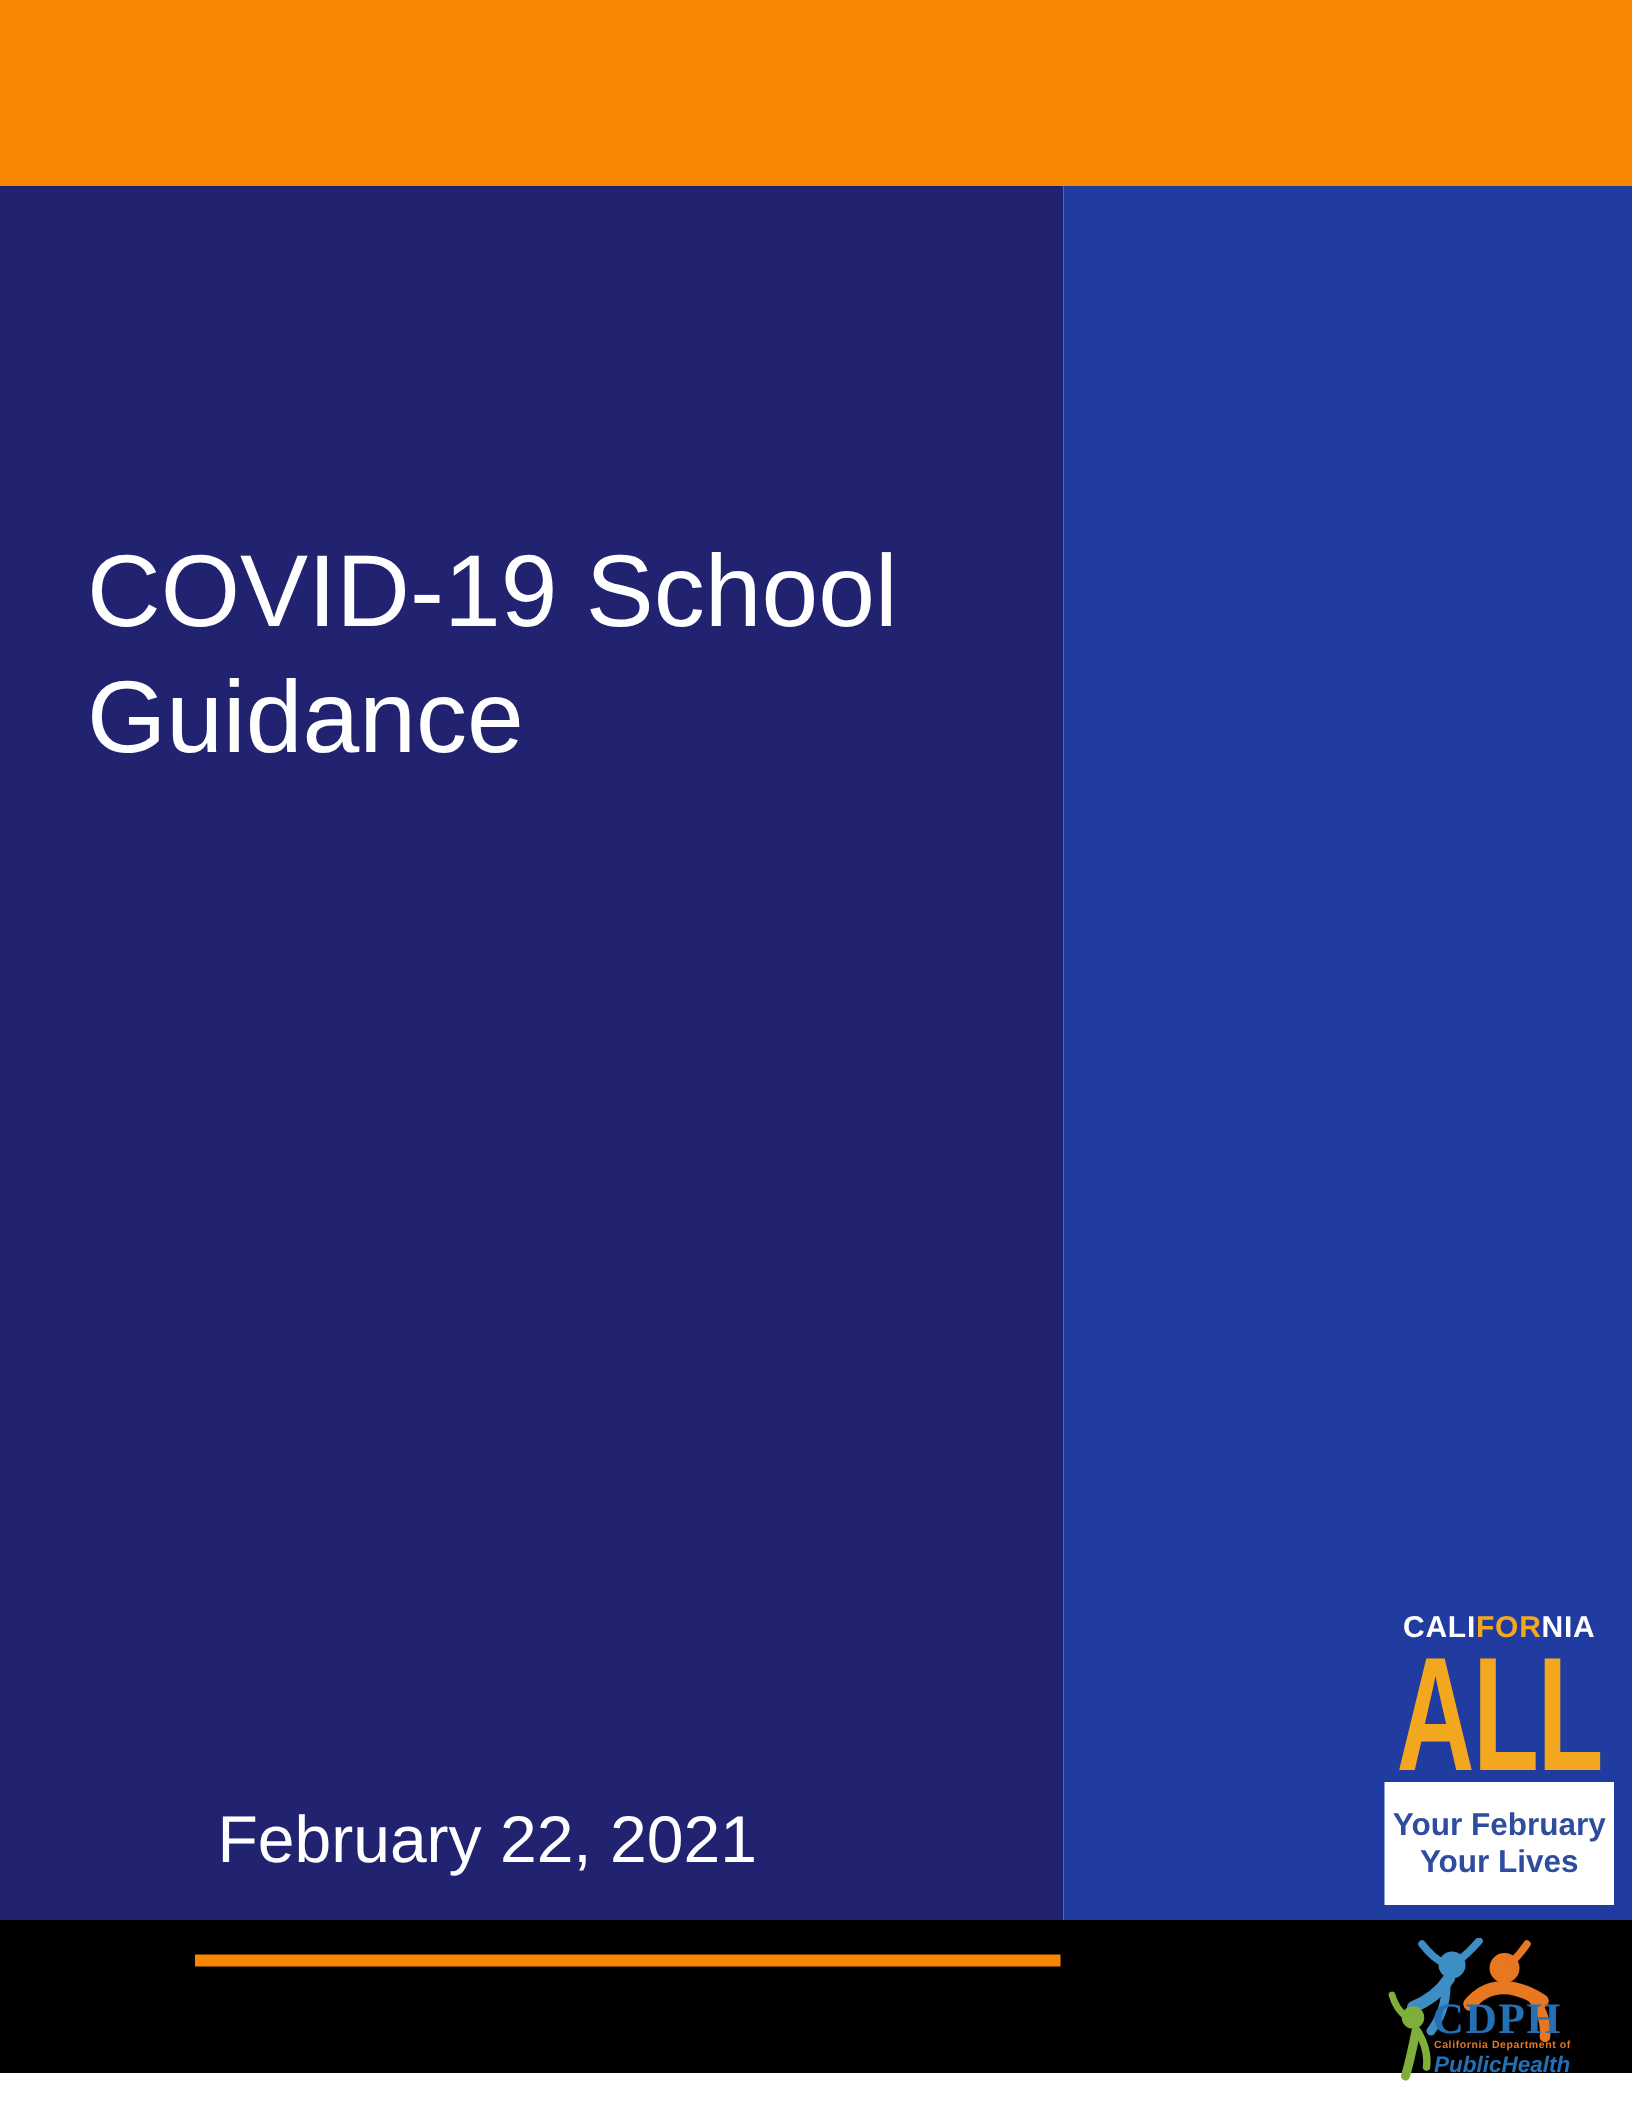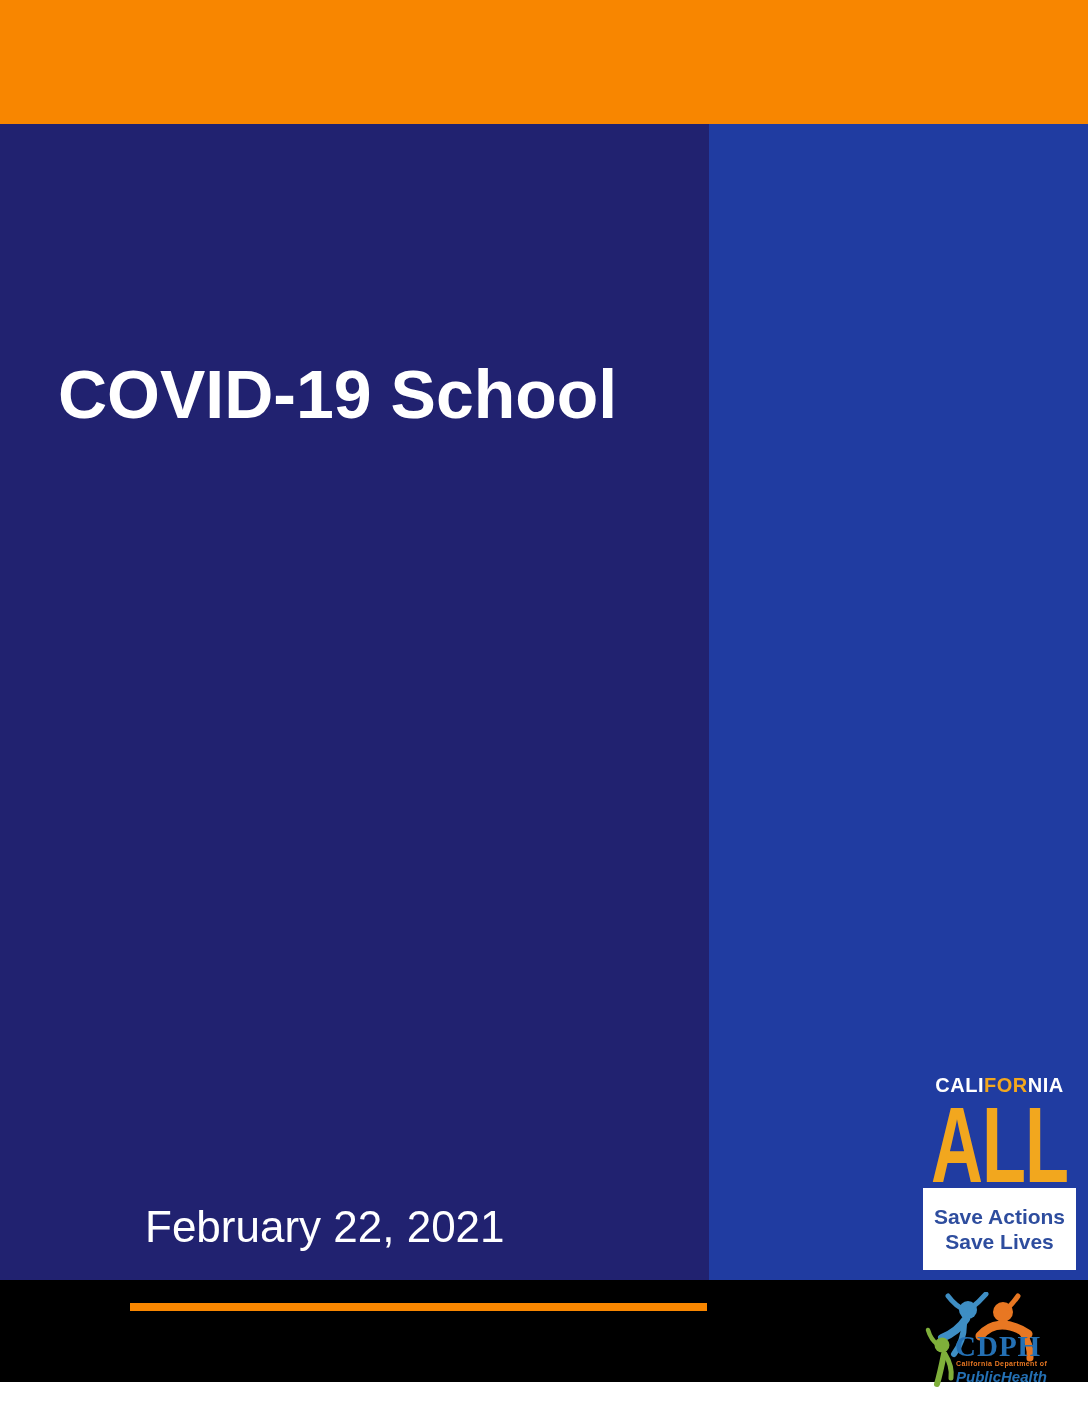--- a/index.html
+++ b/index.html
@@ -8,21 +8,21 @@
 
   .abs { position: absolute; }
 
   .top-bar   { left: 0; top: 0; width: 1088px; height: 124px; background: #F88600; }
   .navy-panel{ left: 0; top: 124px; width: 709px; height: 1156px; background: #212270; }
   .blue-panel{ left: 709px; top: 124px; width: 379px; height: 1156px; background: #203CA1; }
   .black-strip{ left: 0; top: 1280px; width: 1088px; height: 102px; background: #000000; }
   .white-footer{ left: 0; top: 1382px; width: 1088px; height: 26px; background: #ffffff; }
 
   .doc-title { left: 58px; top: 352px; width: 640px; color: #ffffff;
-               font-size: 68px; font-weight: bold; line-height: 84px; letter-spacing: 0px; }
+               font-size: 68px; font-weight: normal; line-height: 84px; letter-spacing: 0px; }
   .doc-date  { left: 145px; top: 1202px; color: #ffffff; font-size: 44px; font-weight: normal; }
 
   .cal-word  { left: 923px; top: 1074px; width: 153px; text-align: center;
                font-size: 20px; font-weight: bold; color: #ffffff; letter-spacing: 0.5px;
                white-space: nowrap; }
   .cal-word .gold { color: #F2A71E; }
   .cal-all   { left: 923px; top: 1106px; width: 153px; height: 80px;
                display: flex; align-items: flex-end; justify-content: center; }
   .cal-all span { display: inline-block; font-size: 72px; font-weight: bold; color: #F2A71E;
                line-height: 56px; transform: scaleY(1.5); transform-origin: center bottom;
@@ -47,33 +47,34 @@
 <body>
 
 <div class="abs top-bar"></div>
 <div class="abs navy-panel"></div>
 <div class="abs blue-panel"></div>
 <div class="abs black-strip"></div>
 <div class="abs white-footer"></div>
 
 <div class="abs doc-title">
   <div>COVID-19 School</div>
+  <div>Guidance</div>
 </div>
 
 <div class="abs doc-date">February 22, 2021</div>
 
 <div class="abs cal-word">
   <span>CALI</span><span class="gold">FOR</span><span>NIA</span>
 </div>
 <div class="abs cal-all">
   <span>ALL</span>
 </div>
 <div class="abs tag-box">
-  <div>Save Actions</div>
-  <div>Save Lives</div>
+  <div>Your February</div>
+  <div>Your Lives</div>
 </div>
 
 <div class="abs orange-line"></div>
 
 <svg class="abs cdph-figures" viewBox="0 0 132 96" xmlns="http://www.w3.org/2000/svg">
 
   <circle cx="50" cy="18" r="9" fill="#3E8EC4"></circle>
   <path d="M30,4 C36,12 42,16 47,18" stroke="#3E8EC4" stroke-width="5" fill="none" stroke-linecap="round"></path>
   <path d="M68,2 C62,9 56,14 52,17" stroke="#3E8EC4" stroke-width="5" fill="none" stroke-linecap="round"></path>
   <path d="M48,27 C42,36 34,42 24,46" stroke="#3E8EC4" stroke-width="8" fill="none" stroke-linecap="round"></path>

